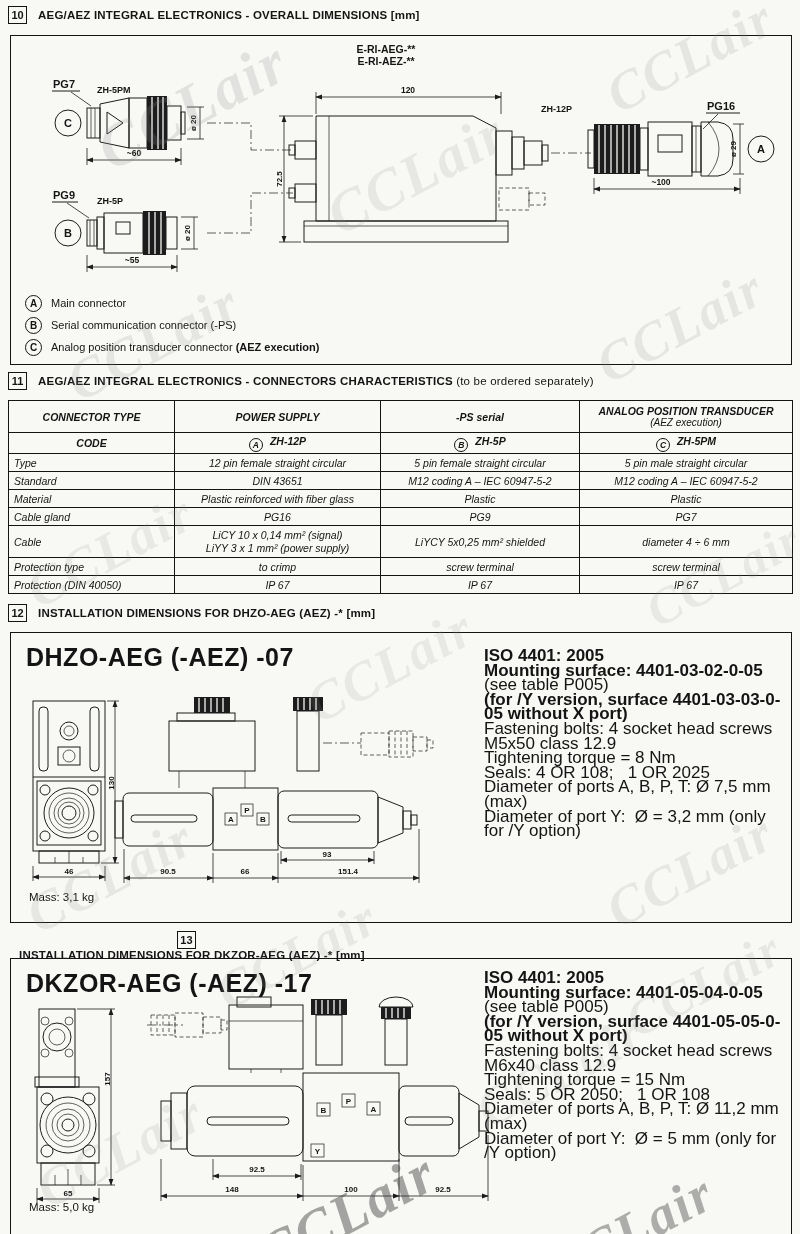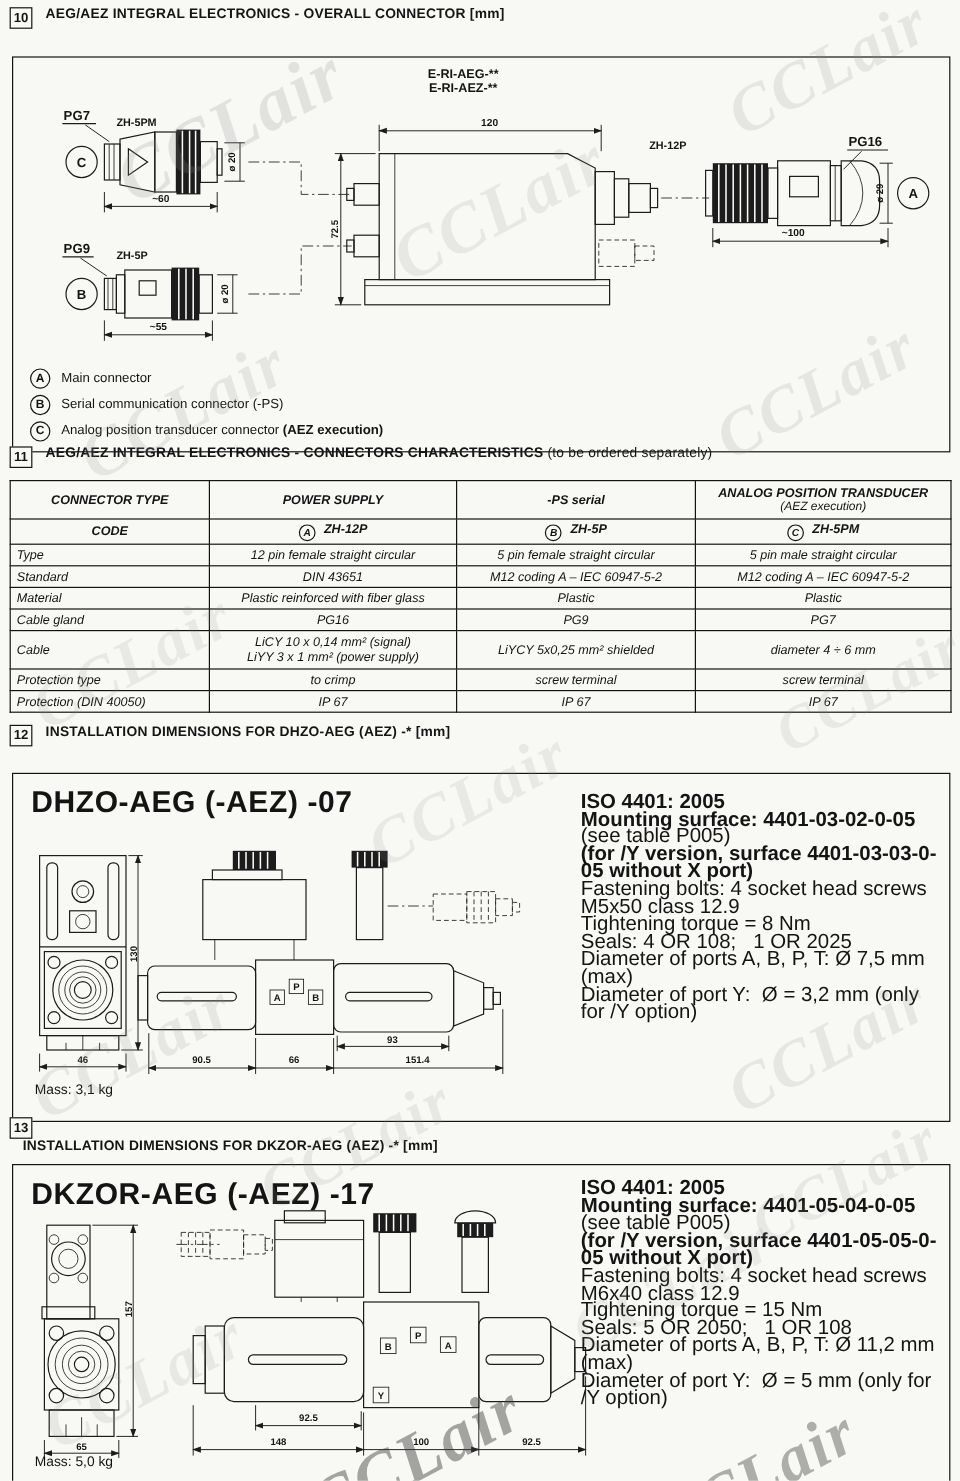--- a/index.html
+++ b/index.html
@@ -3,27 +3,27 @@
 <meta charset="utf-8">
 <style>
   * { margin:0; padding:0; box-sizing:border-box; }
   html,body { width:800px; height:1234px; }
   body { background:#f8f8f5; font-family:"Liberation Sans",sans-serif; color:#141414; position:relative; overflow:hidden; }
   .page { position:absolute; inset:0; }
 
   .wm { position:absolute; font-family:"Liberation Serif",serif; font-weight:bold; font-style:italic;
         color:#8b8b8b; transform:rotate(-28deg); letter-spacing:2px; pointer-events:none; z-index:6; }
 
-  .sec-header { position:absolute; display:flex; z-index:2; }
+  .sec-header { position:absolute; display:flex; align-items:center; z-index:2; }
   .sec-num { width:19px; height:18px; border:1.6px solid #141414; font-weight:bold; font-size:11px;
              display:flex; align-items:center; justify-content:center; background:#f8f8f5; }
   .sec-title { font-weight:bold; font-size:11.5px; margin-left:11px; letter-spacing:0.2px; }
   .sec-title .sfx { font-weight:normal; }
 
-  .box { position:absolute; border:1.6px solid #141414; background:transparent; z-index:1;margin-top:12px; }
+  .box { position:absolute; border:1.6px solid #141414; background:transparent; z-index:1; }
 
   .legend { position:absolute; left:14px; top:256px; }
   .legend-row { display:flex; align-items:center; height:22px; font-size:11px; }
   .badge { width:17px; height:17px; border:1.4px solid #141414; border-radius:50%; font-weight:bold;
            font-size:10px; display:flex; align-items:center; justify-content:center; margin-right:9px; flex:0 0 auto; }
   .legend-row b { margin-left:3px; }
 
   table.conn { position:absolute; left:8px; top:400px; width:784px; border-collapse:collapse;
                table-layout:fixed; font-size:10.5px; z-index:2;font-style:italic; }
   table.conn td, table.conn th { border:1px solid #141414; text-align:center; vertical-align:middle; padding:1px 3px; }
@@ -78,21 +78,21 @@
   <div class="wm" style="left:600px; top:840px; font-size:54px; opacity:.16;">CCLair</div>
   <div class="wm" style="left:210px; top:925px; font-size:52px; opacity:.15;">CCLair</div>
   <div class="wm" style="left:620px; top:955px; font-size:50px; opacity:.15;">CCLair</div>
   <div class="wm" style="left:470px; top:1040px; font-size:54px; opacity:.13;">CCLair</div>
   <div class="wm" style="left:30px; top:1120px; font-size:54px; opacity:.15;">CCLair</div>
   <div class="wm" style="left:250px; top:1180px; font-size:58px; opacity:.45; color:#3d3d3d;">CCLair</div>
   <div class="wm" style="left:540px; top:1200px; font-size:54px; opacity:.40; color:#3d3d3d;">CCLair</div>
 
   <div class="sec-header" style="left:8px; top:6px;">
     <span class="sec-num">10</span>
-    <span class="sec-title">AEG/AEZ INTEGRAL ELECTRONICS - OVERALL CONNECTOR [mm]</span>
+    <span class="sec-title">AEG/AEZ INTEGRAL ELECTRONICS - OVERALL DIMENSIONS [mm]</span>
   </div>
 
   <div class="box" style="left:10px; top:35px; width:782px; height:330px;">
     <svg width="778" height="252" viewBox="0 0 778 252">
       <defs>
         <marker id="as1" markerWidth="9" markerHeight="8" refX="1" refY="4" orient="auto">
             <path d="M9,0.8 L0,4 L9,7.2 z" fill="#1c1c1c"></path>
           </marker>
         <marker id="ae1" markerWidth="9" markerHeight="8" refX="8" refY="4" orient="auto">
             <path d="M0,0.8 L9,4 L0,7.2 z" fill="#1c1c1c"></path>

